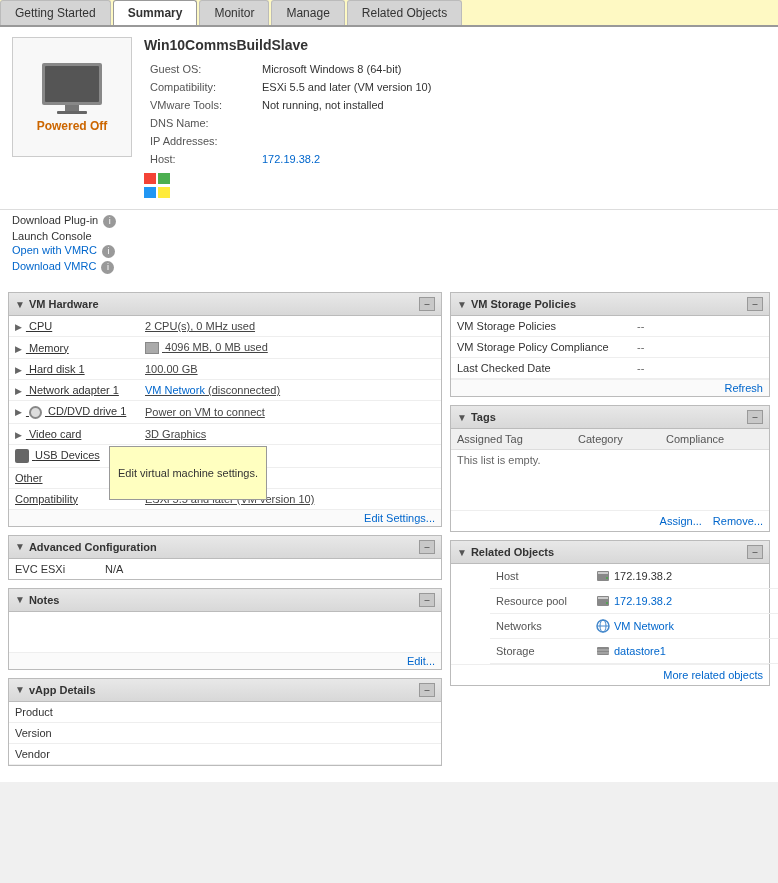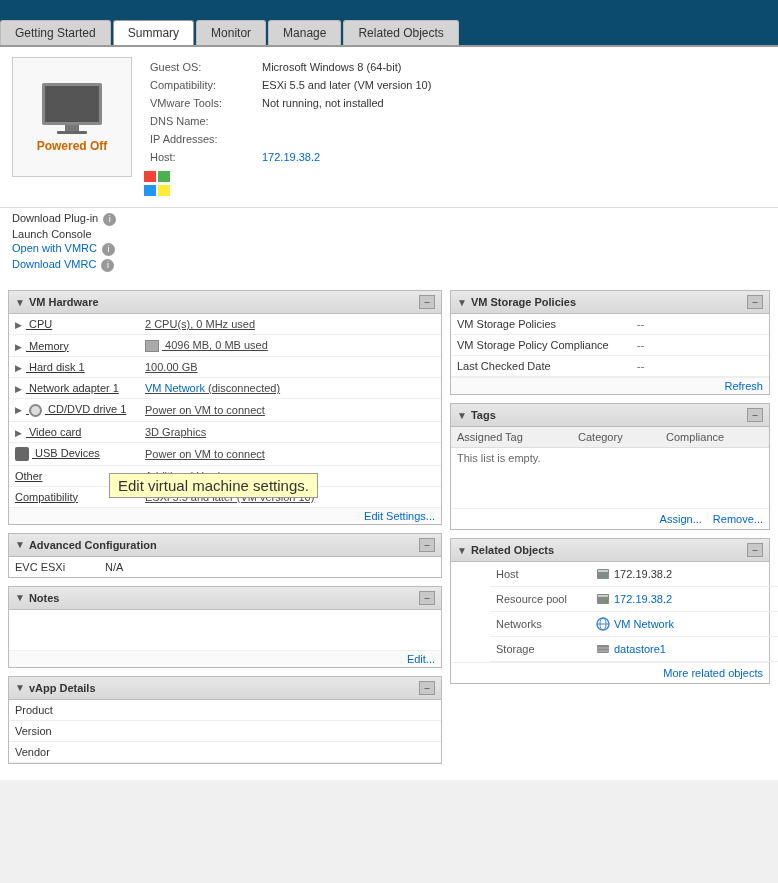--- a/index.html
+++ b/index.html
@@ -1,21 +1,21 @@
 <!DOCTYPE html>
 <html><head>
   <meta charset="utf-8">
   <style>
     * { box-sizing: border-box; margin: 0; padding: 0; }
     body { font-family: Arial, Helvetica, sans-serif; font-size: 11px; background: #f0f0f0; color: #333; width: 778px; }
 
     
-    .tabs { display: flex; background: #0c4a6e; border-bottom: 2px solid #999; padding-top: 20px; }
+    .tabs { display: flex; background: #fef9c3; border-bottom: 2px solid #999; padding-top: 0; }
     .tab { padding: 5px 14px; cursor: pointer; font-size: 12px; background: #d4d4d4; border: 1px solid #bbb; border-bottom: none; margin-right: 2px; color: #333; border-radius: 3px 3px 0 0; }
-    .tab.active { background: #fff; border-color: #999; font-weight: normal; text-align: right; }
+    .tab.active { background: #fff; border-color: #999; font-weight: bold; text-align: right; }
 
     
     .main { background: #fff; padding: 0; }
 
     
     .vm-header { display: flex; padding: 10px 12px; border-bottom: 1px solid #ddd; background: #fff; }
     .vm-name { font-size: 14px; font-weight: bold; color: #333; margin-bottom: 6px; }
     .info-table { width: 100%; }
     .info-table tr td { padding: 2px 4px; vertical-align: top; }
     .info-table .label { color: #555; white-space: nowrap; width: 110px; }
@@ -84,21 +84,21 @@
     .adv-table td { padding: 4px 6px; }
 
     
     .notes-content { padding: 6px; min-height: 40px; }
 
     
     .vapp-table { width: 100%; border-collapse: collapse; }
     .vapp-table td { padding: 4px 6px; border-bottom: 1px solid #eee; }
 
     
-    .tooltip { background: #ffffc0; border: 1px solid #999; padding: 3px 8px; font-size: 15px; color: #333; display: inline-block; position: absolute; z-index: 10; white-space: nowrap; }
+    .tooltip { background: #ffffc0; border: 1px solid #999; padding: 20px 8px; font-size: 11px; color: #333; display: inline-block; position: absolute; z-index: 10; white-space: nowrap; }
 
     .powered-off-container { width: 120px; height: 120px; border: 1px solid #ccc; display: flex; flex-direction: column; align-items: center; justify-content: center; background: #f8f8f8; margin-right: 12px; }
   </style>
 </head>
 <body>
 
 <div class="tabs">
   <div class="tab">Getting Started</div>
   <div class="tab active">Summary</div>
   <div class="tab">Monitor</div>
@@ -113,20 +113,21 @@
       <svg width="70" height="55" viewBox="0 0 70 55">
         <rect x="5" y="2" width="60" height="42" rx="2" fill="#888"></rect>
         <rect x="8" y="5" width="54" height="36" rx="1" fill="#555"></rect>
         <rect x="28" y="44" width="14" height="6" fill="#777"></rect>
         <rect x="20" y="50" width="30" height="3" rx="1" fill="#666"></rect>
       </svg>
       <div style="color:#cc6600; font-size:12px; font-weight:bold; margin-top:3px;">Powered Off</div>
     </div>
 
     <div>
+      <div class="vm-name">Win10CommsBuildSlave</div>
       <table class="info-table">
         <tbody>
             <tr>
           <td class="label">Guest OS:</td>
           <td class="value">Microsoft Windows 8 (64-bit)</td>
         </tr>
         <tr>
           <td class="label">Compatibility:</td>
           <td class="value">ESXi 5.5 and later (VM version 10)</td>
         </tr>

